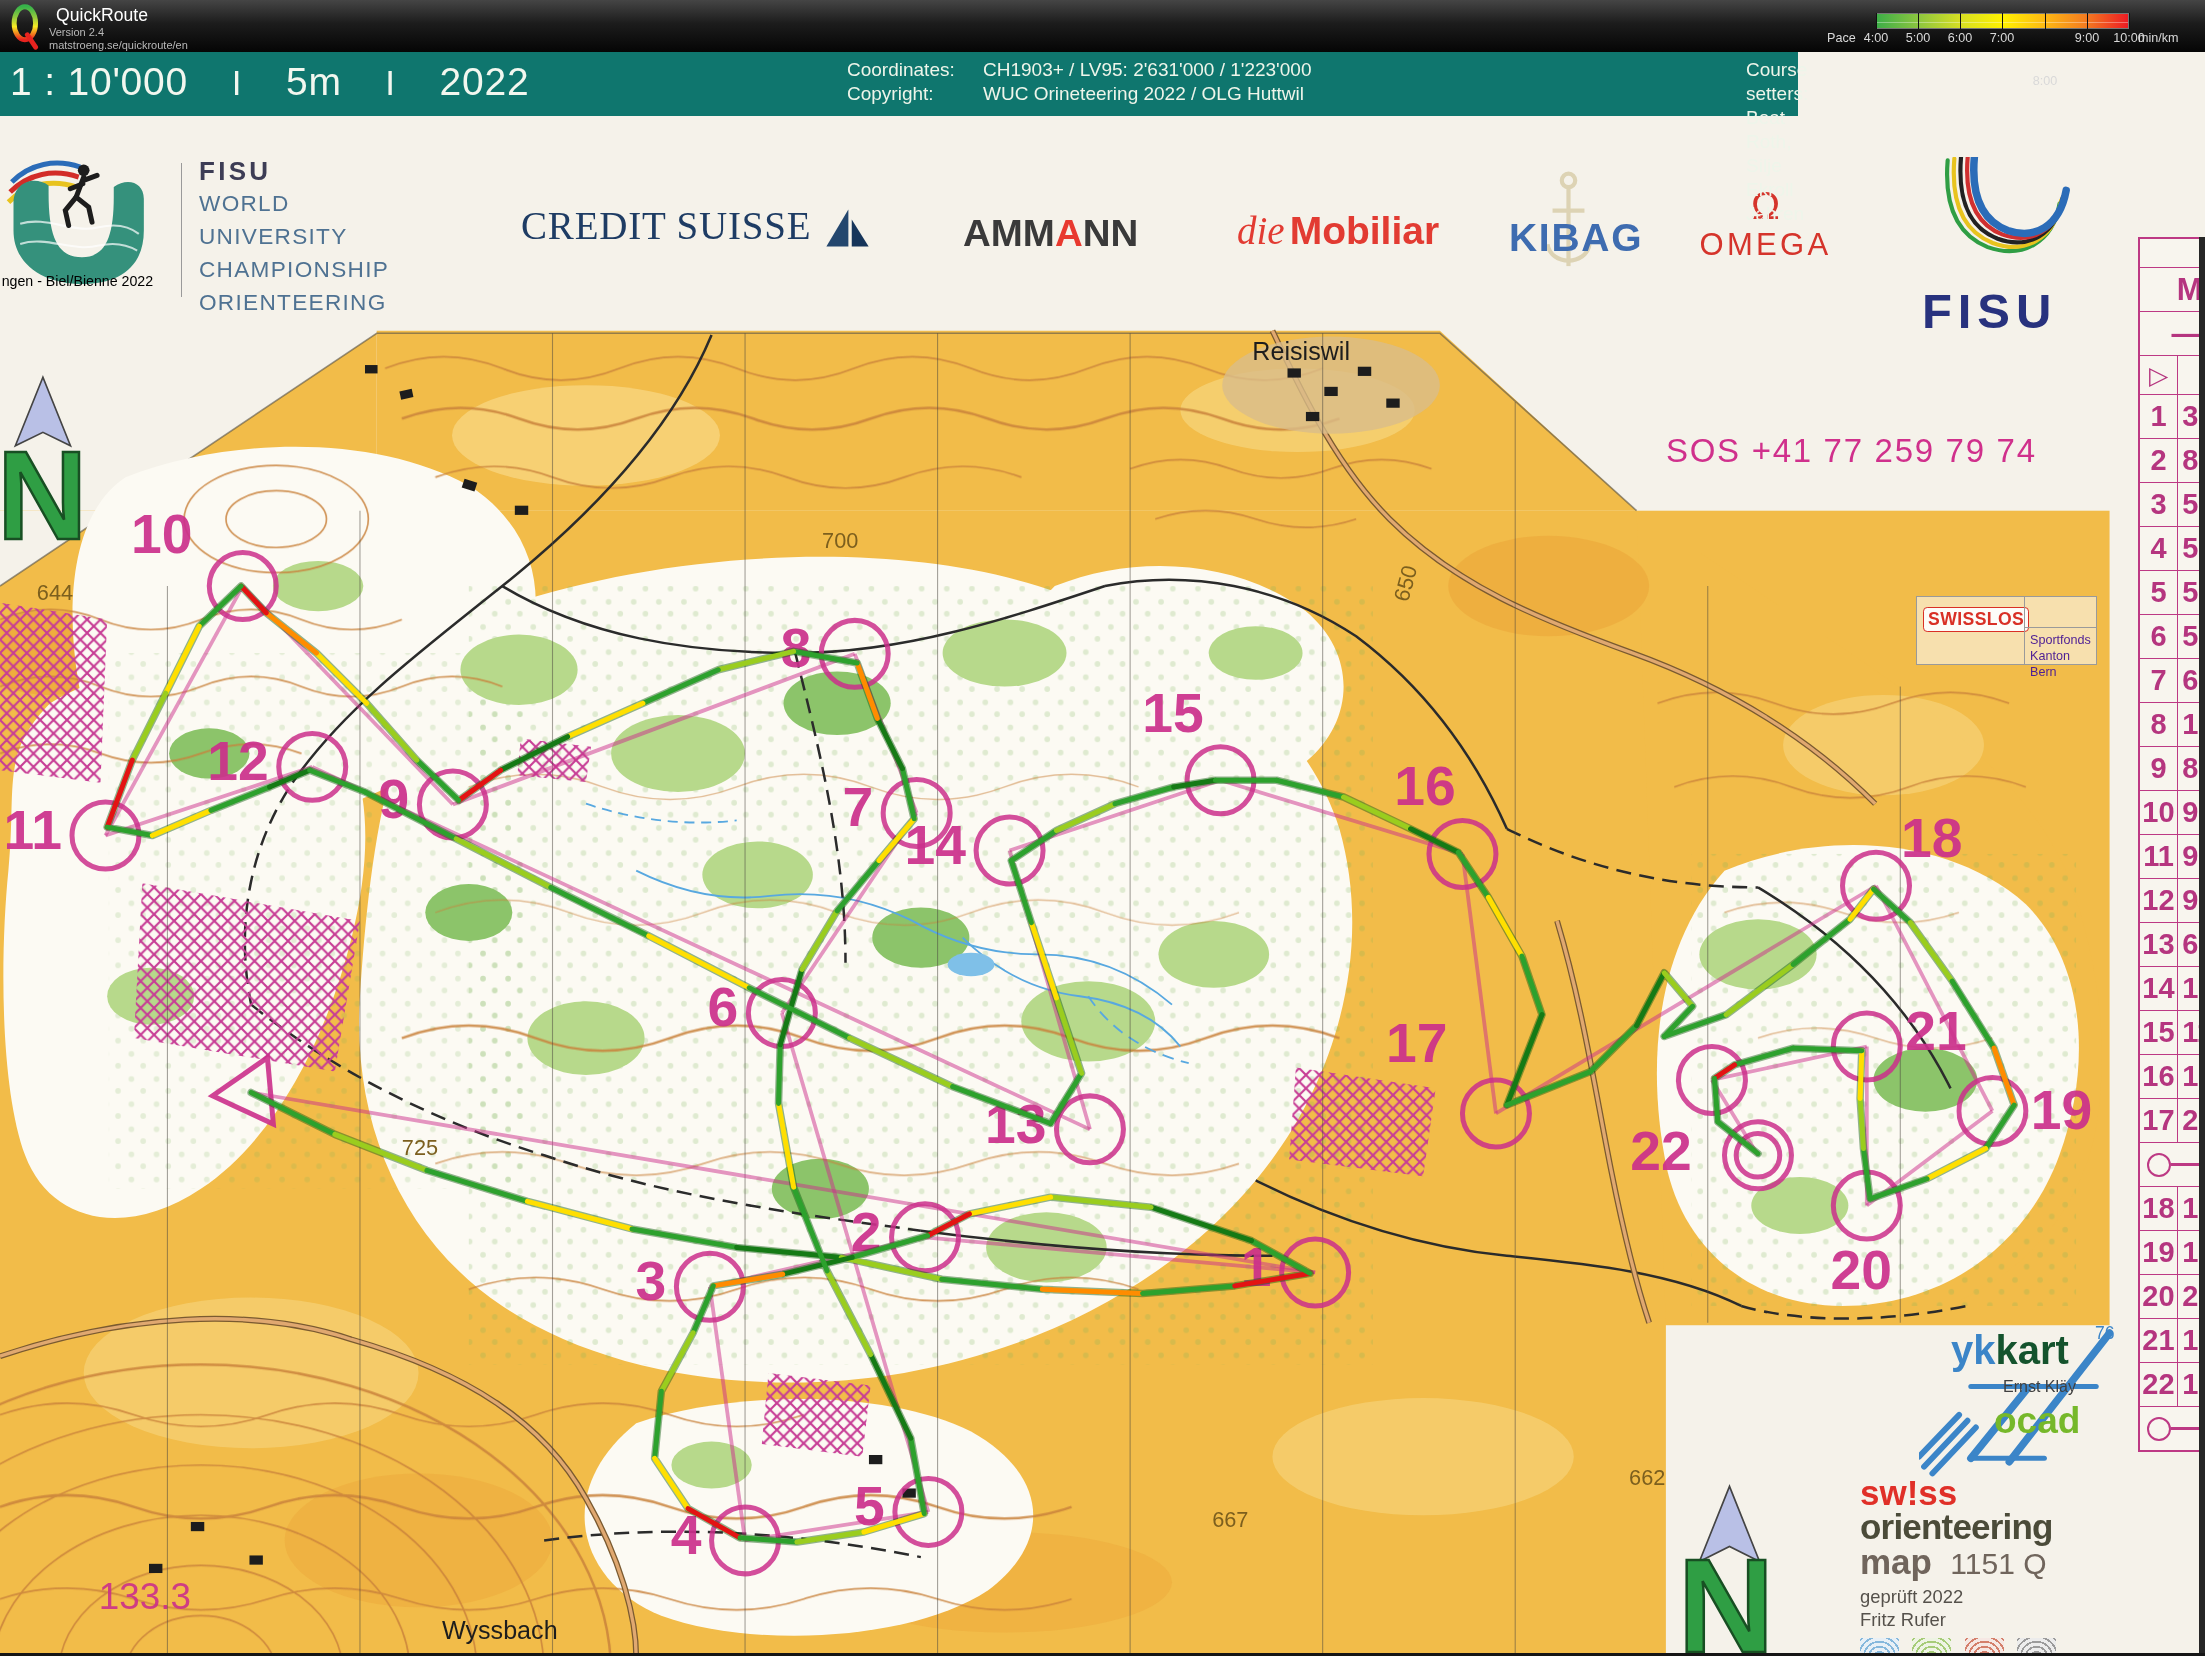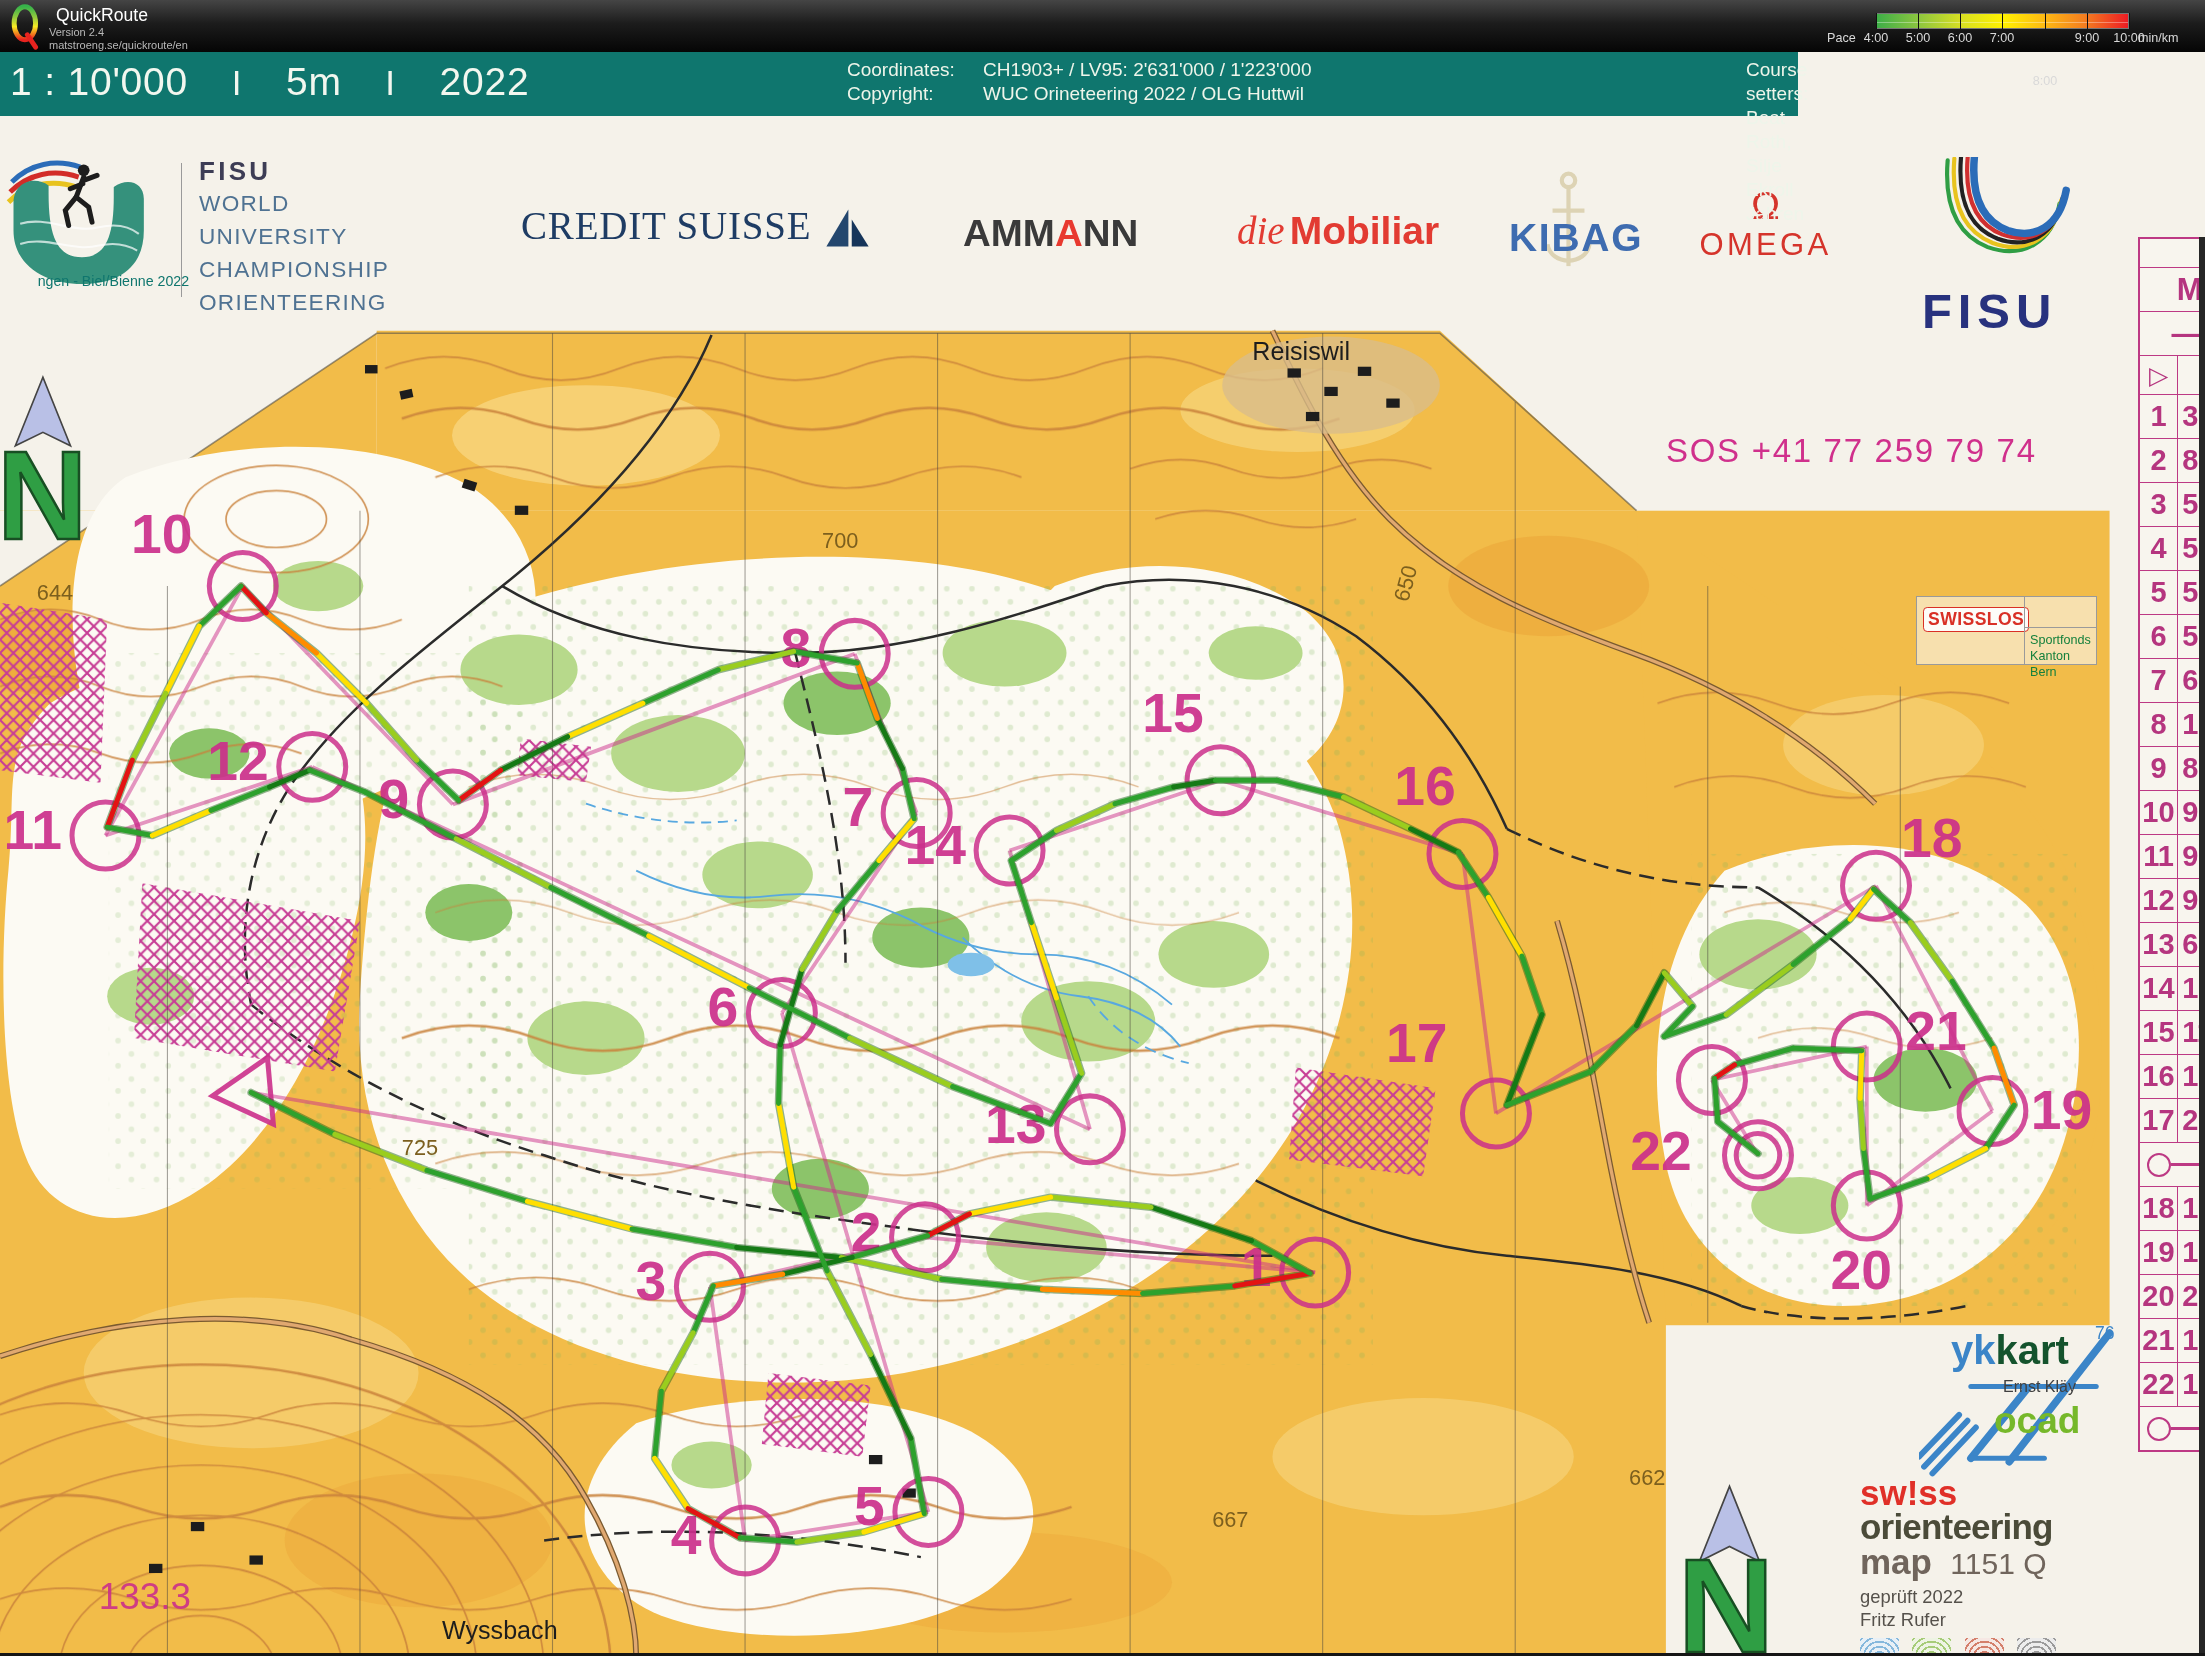--- a/index.html
+++ b/index.html
@@ -27,21 +27,21 @@
   .band-scale{position:absolute;left:10px;top:8.4px;color:#f2f7ef;font-size:39px;letter-spacing:0.8px;}
   .band-scale .sep{margin:0 32px;font-size:35px;}
   .coords{position:absolute;left:847px;top:5.9px;color:#eef5ea;font-size:19px;line-height:24px;}
   .coords .lbl{display:inline-block;width:136px;}
   .setters{position:absolute;left:1746px;top:5.9px;color:#eef5ea;font-size:19px;line-height:24px;}
   
   #map-zone{position:absolute;left:0;top:117px;width:2205px;height:1540px;}
   #map-svg{position:absolute;left:0;top:0;}
   
   .sp{position:absolute;z-index:10;}
-  .event-caption{left:1.7px;top:273px;font-size:14.2px;color:#0f766e;margin-left:36px;}
+  .event-caption{left:1.7px;top:273px;font-size:14.2px;color:#000000;}
   .sp-divider{left:181px;top:163px;width:0.8px;height:134px;background:#9a9a9a;}
   .fisu-block{left:199px;top:156px;color:#4f7292;}
   .fisu-block .fisu{font-size:26px;font-weight:bold;color:#3d3d55;letter-spacing:3.3px;}
   .fisu-block .l{font-size:22.6px;letter-spacing:1.3px;line-height:33px;}
   .cs{left:521px;top:206px;display:flex;align-items:flex-start;}
   .cs-text{font-family:"Liberation Serif",serif;font-size:39px;color:#1e3c64;letter-spacing:0.8px;line-height:1;}
   .ammann{left:963px;top:213px;font-size:37px;font-weight:800;color:#3a3a3a;letter-spacing:0px;transform:scaleX(1.04);transform-origin:left;}
   .ammann .acc{color:#e8392f;}
   .mobiliar{left:1237px;top:208px;color:#e23b32;}
   .mobiliar .die{font-family:"Liberation Serif",serif;font-style:italic;font-size:39px;}
@@ -53,21 +53,21 @@
   .omega .wrd{font-size:31px;letter-spacing:3.3px;margin-top:1.7px;}
   .fisu-logo{left:1929px;top:157px;}
   .fisu-wordmark{left:1922px;top:283px;font-size:49px;font-weight:800;color:#28327e;letter-spacing:5.9px;}
   
   .sos{position:absolute;left:1666px;top:432px;font-size:33px;color:#d0308c;letter-spacing:1.7px;z-index:10;}
   .swisslos-box{position:absolute;left:1916px;top:596px;width:181px;height:69px;border:1.7px solid #9a9a9a;box-sizing:border-box;z-index:10;background:rgba(250,248,242,.6);}
   .sl-badge{position:absolute;left:5.9px;top:10px;color:#d93025;border:1.7px solid #d93025;border-radius:4.2px;
     padding:0.8px 4.2px;font-weight:800;font-size:17.6px;letter-spacing:0.4px;background:#fdfcf8;}
   .sl-vline{position:absolute;left:107px;top:0;width:0.8px;height:100%;background:#9a9a9a;}
   .sl-hline{position:absolute;left:107px;top:30px;right:0;height:0.8px;background:#9a9a9a;}
-  .sl-text{position:absolute;left:113px;top:35px;font-size:12.6px;line-height:16px;color:#15803d;}
+  .sl-text{position:absolute;left:113px;top:35px;font-size:12.6px;line-height:16px;color:#4c1d95;}
   .north{position:absolute;z-index:9;}
   .ykkart{position:absolute;left:1919px;top:1326px;width:209px;height:151px;z-index:10;}
   .yk-text{position:absolute;left:32px;top:1.7px;font-size:40px;font-weight:bold;}
   .yk-text .b{color:#3b85c8;} .yk-text .g{color:#14532d;margin-top:44px;}
   .yk-sup{position:absolute;left:176px;top:-3.3px;font-size:17.6px;color:#3b85c8;}
   .yk-ernst{position:absolute;left:84px;top:52px;font-size:16px;color:#404040;}
   .yk-ocad{position:absolute;left:75px;top:74px;font-size:37px;font-weight:bold;color:#76b82a;}
   .somap{position:absolute;left:1860px;top:1477px;z-index:10;}
   .so1{font-size:35px;font-weight:800;color:#e03028;line-height:.92;}
   .so2{font-size:35px;font-weight:800;color:#4b4b39;line-height:1.0;letter-spacing:-0.8px;}

